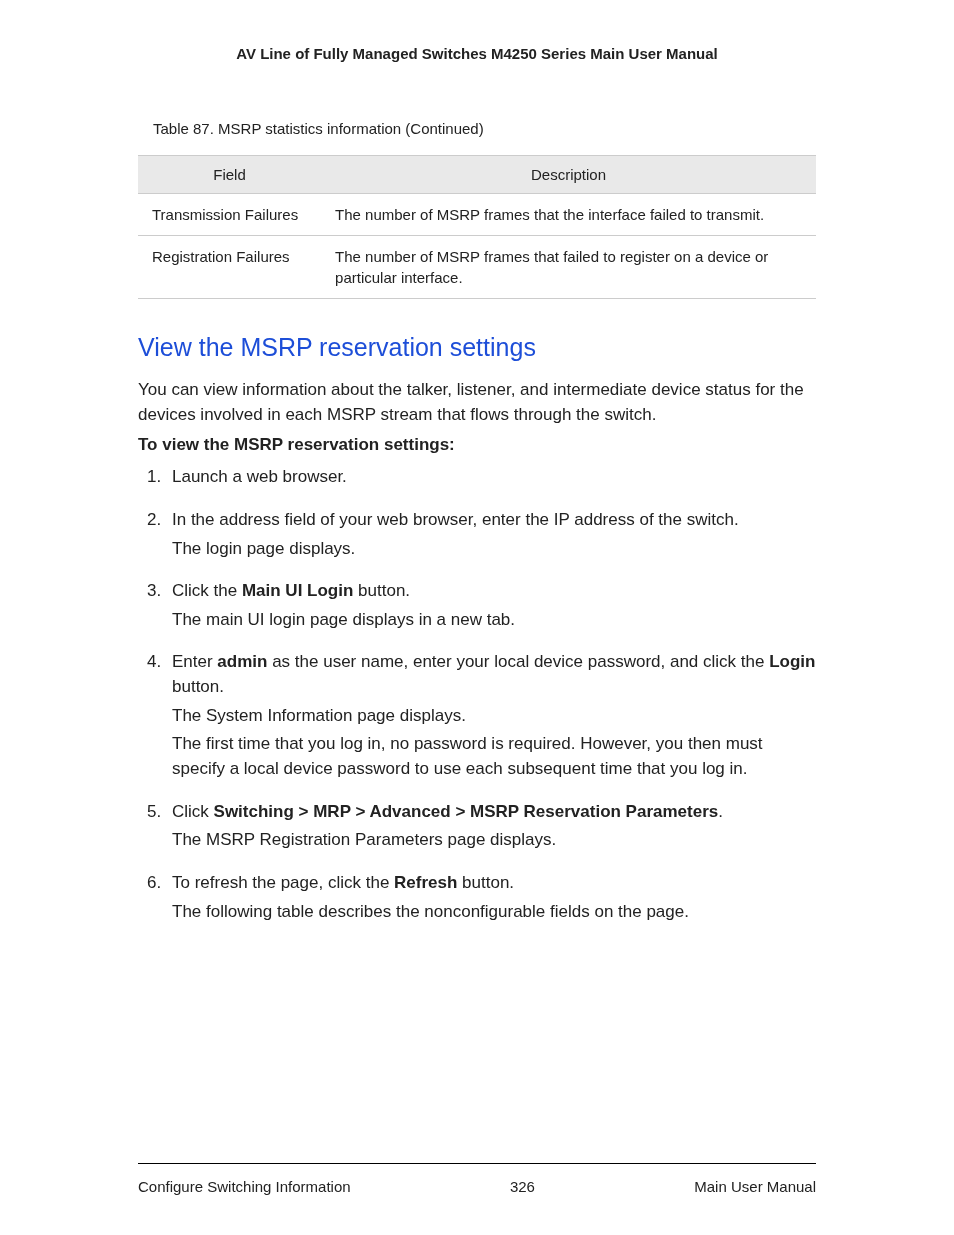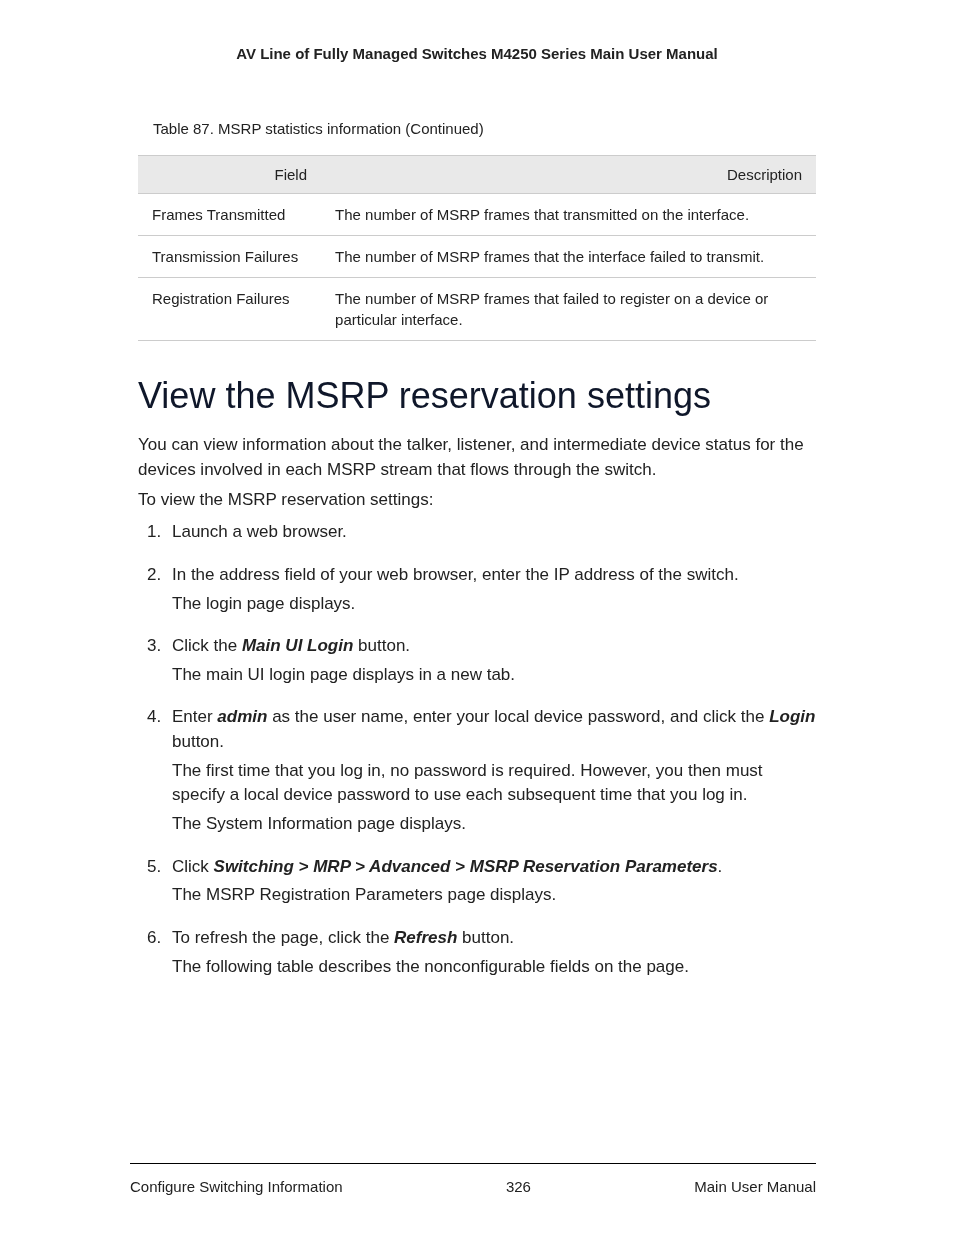--- a/index.html
+++ b/index.html
@@ -27,68 +27,68 @@
     font-size: 15px;
     margin-bottom: 18px;
     margin-left: 15px;
   }
   table.data {
     width: 100%;
     border-collapse: collapse;
     font-size: 15px;
   }
   table.data th {
-    text-align: right;
+    text-align: center;
     font-weight: 400;
     background: #e9e9e9;
     padding: 10px 14px;
     border-top: 1px solid #ccc;
     border-bottom: 1px solid #ccc;
   }
   table.data td {
     padding: 10px 14px;
     border-bottom: 1px solid #ccc;
     vertical-align: top;
     line-height: 1.4;
   }
   table.data .col-field { width: 27%; }
   h2.section-heading {
     font-weight: 300;
-    font-size: 36px;
+    font-size: 25px;
     margin: 34px 0 16px 0;
-    color: #0f172a;
+    color: #1d4ed8;
   }
   p.intro {
     font-size: 17px;
     line-height: 1.45;
     margin: 0 0 8px 0;
   }
   p.subhead {
-    font-weight: 400;
+    font-weight: 700;
     font-size: 17px;
     margin: 0 0 10px 0;
   }
   ol.steps {
     font-size: 17px;
     line-height: 1.45;
     padding-left: 28px;
     margin: 0;
   }
   ol.steps > li {
     margin-bottom: 18px;
     padding-left: 6px;
   }
   ol.steps .sub {
     margin-top: 4px;
   }
-  .b { font-weight: 700; font-style: italic; }
+  .b { font-weight: 700; }
   .footer {
     position: absolute;
     bottom: 40px;
-    left: 102px;
+    left: 110px;
     right: 110px;
     border-top: 1px solid #000;
     padding-top: 14px;
     font-size: 15px;
     display: flex;
     justify-content: space-between;
   }
   .footer .center { text-align: center; flex: 1; }
 </style>
 </head>
@@ -101,24 +101,20 @@
   <div class="table-caption">Table 87. MSRP statistics information (Continued)</div>
 
   <table class="data">
     <thead>
       <tr>
         <th class="col-field">Field</th>
         <th>Description</th>
       </tr>
     </thead>
     <tbody>
-      <tr>
-        <td>Frames Transmitted</td>
-        <td>The number of MSRP frames that transmitted on the interface.</td>
-      </tr>
       <tr>
         <td>Transmission Failures</td>
         <td>The number of MSRP frames that the interface failed to transmit.</td>
       </tr>
       <tr>
         <td>Registration Failures</td>
         <td>The number of MSRP frames that failed to register on a device or particular interface.</td>
       </tr>
     </tbody>
   </table>
@@ -136,22 +132,22 @@
     <li>
       <span>In the address field of your web browser, enter the IP address of the switch.</span>
       <div class="sub">The login page displays.</div>
     </li>
     <li>
       <span>Click the </span><span class="b">Main UI Login</span><span> button.</span>
       <div class="sub">The main UI login page displays in a new tab.</div>
     </li>
     <li>
       <span>Enter </span><span class="b">admin</span><span> as the user name, enter your local device password, and click the </span><span class="b">Login</span><span> button.</span>
+      <div class="sub">The System Information page displays.</div>
       <div class="sub">The first time that you log in, no password is required. However, you then must specify a local device password to use each subsequent time that you log in.</div>
-      <div class="sub">The System Information page displays.</div>
     </li>
     <li>
       <span>Click </span><span class="b">Switching &gt; MRP &gt; Advanced &gt; MSRP Reservation Parameters</span><span>.</span>
       <div class="sub">The MSRP Registration Parameters page displays.</div>
     </li>
     <li>
       <span>To refresh the page, click the </span><span class="b">Refresh</span><span> button.</span>
       <div class="sub">The following table describes the nonconfigurable fields on the page.</div>
     </li>
   </ol>

